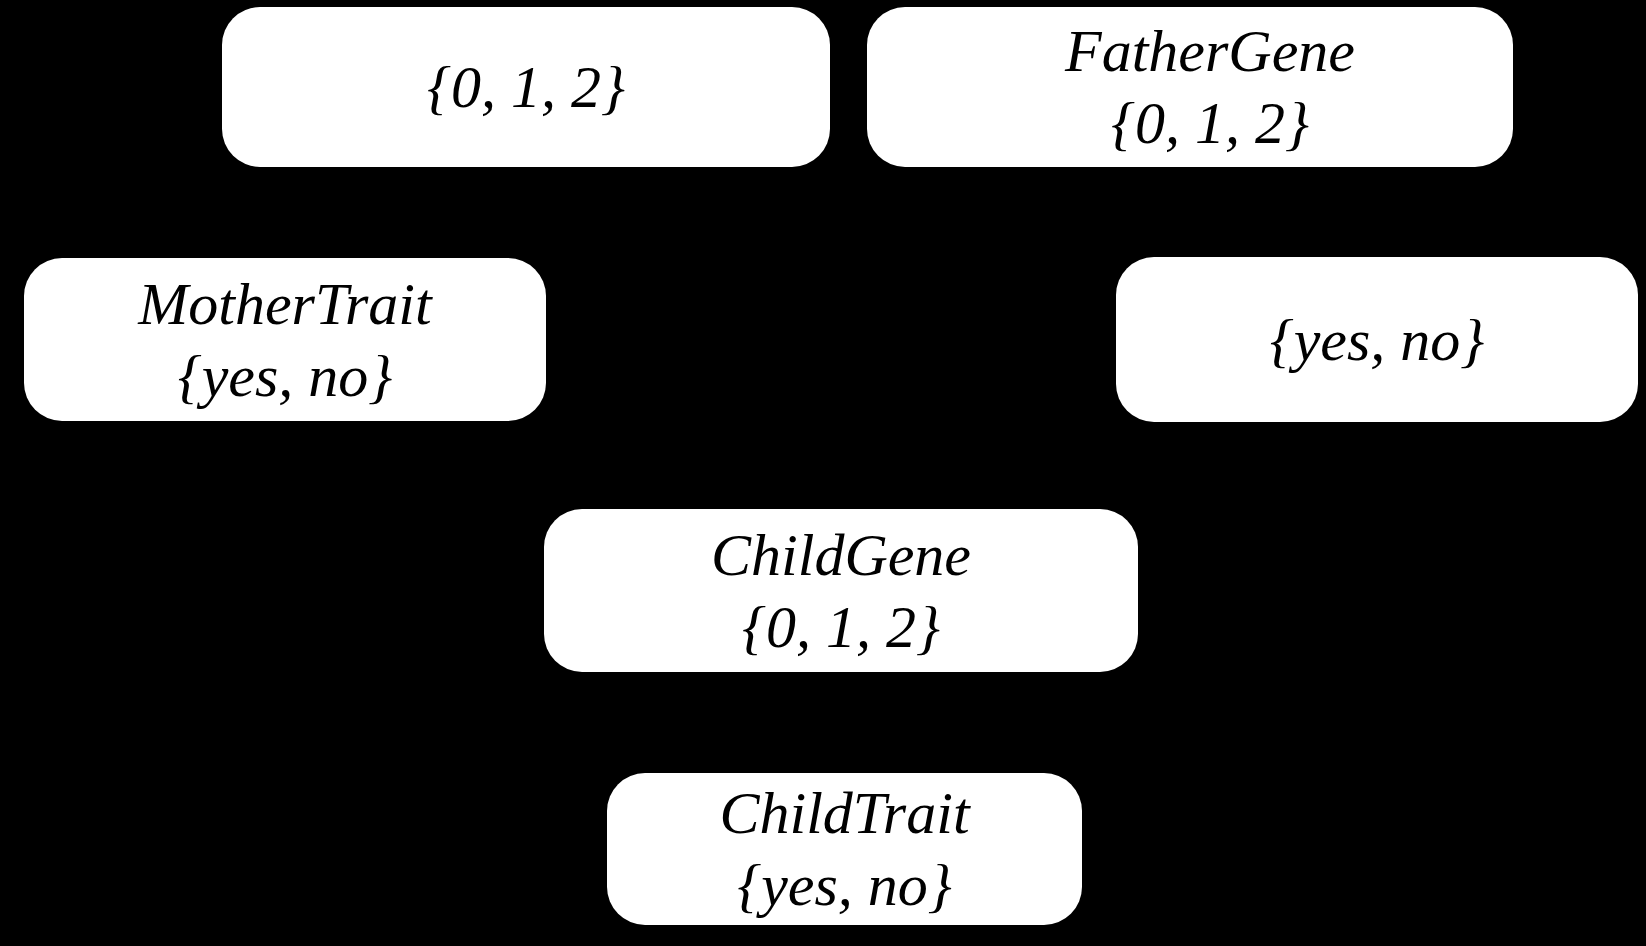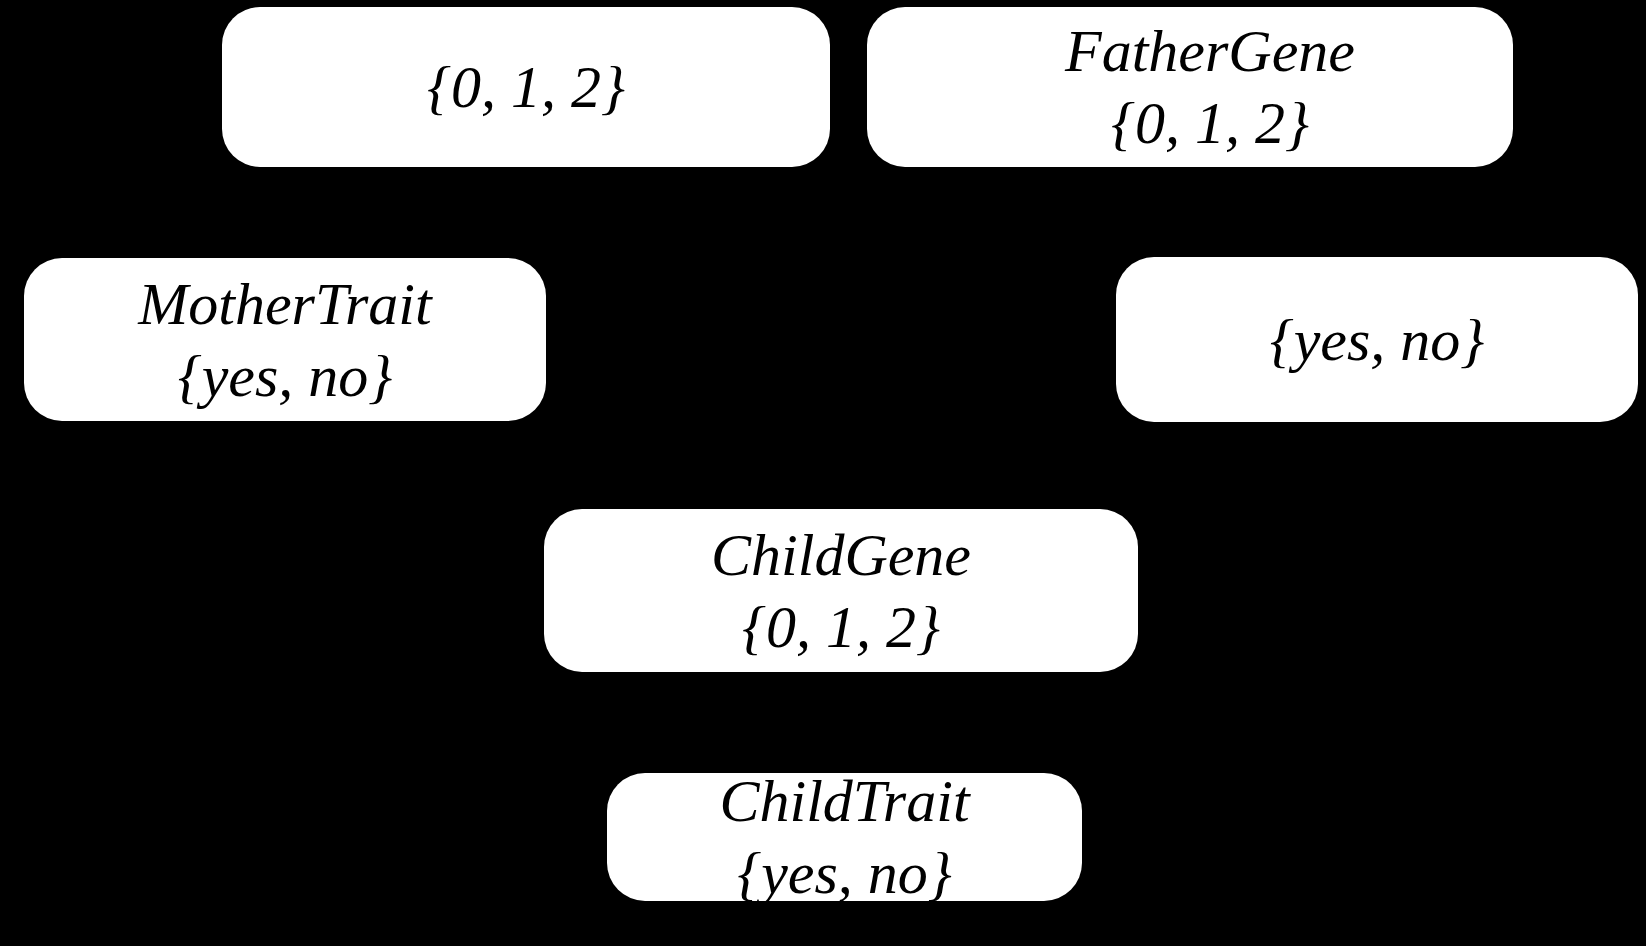--- a/index.html
+++ b/index.html
@@ -33,21 +33,21 @@
   .node .node-domain {
     display: block;
     white-space: nowrap;
   }
   
   .n-mother-gene  { left: 222px;  top: 7px;   width: 608px; height: 160px; }
   .n-father-gene  { left: 867px;  top: 7px;   width: 606px; height: 160px; padding-left: 40px; }
   .n-mother-trait { left: 8px;    top: 258px; width: 522px; height: 163px; margin-left: 16px; }
   .n-father-trait { left: 1116px; top: 257px; width: 522px; height: 165px; }
   .n-child-gene   { left: 544px;  top: 509px; width: 594px; height: 163px; }
-  .n-child-trait  { left: 607px;  top: 773px; width: 475px; height: 128px; }
+  .n-child-trait  { left: 607px;  top: 773px; width: 475px; height: 152px; }
 </style>
 </head>
 <body>
 
 <div class="canvas">
 
   <div class="node n-mother-gene">
     <span class="node-domain">{0, 1, 2}</span>
   </div>
 

